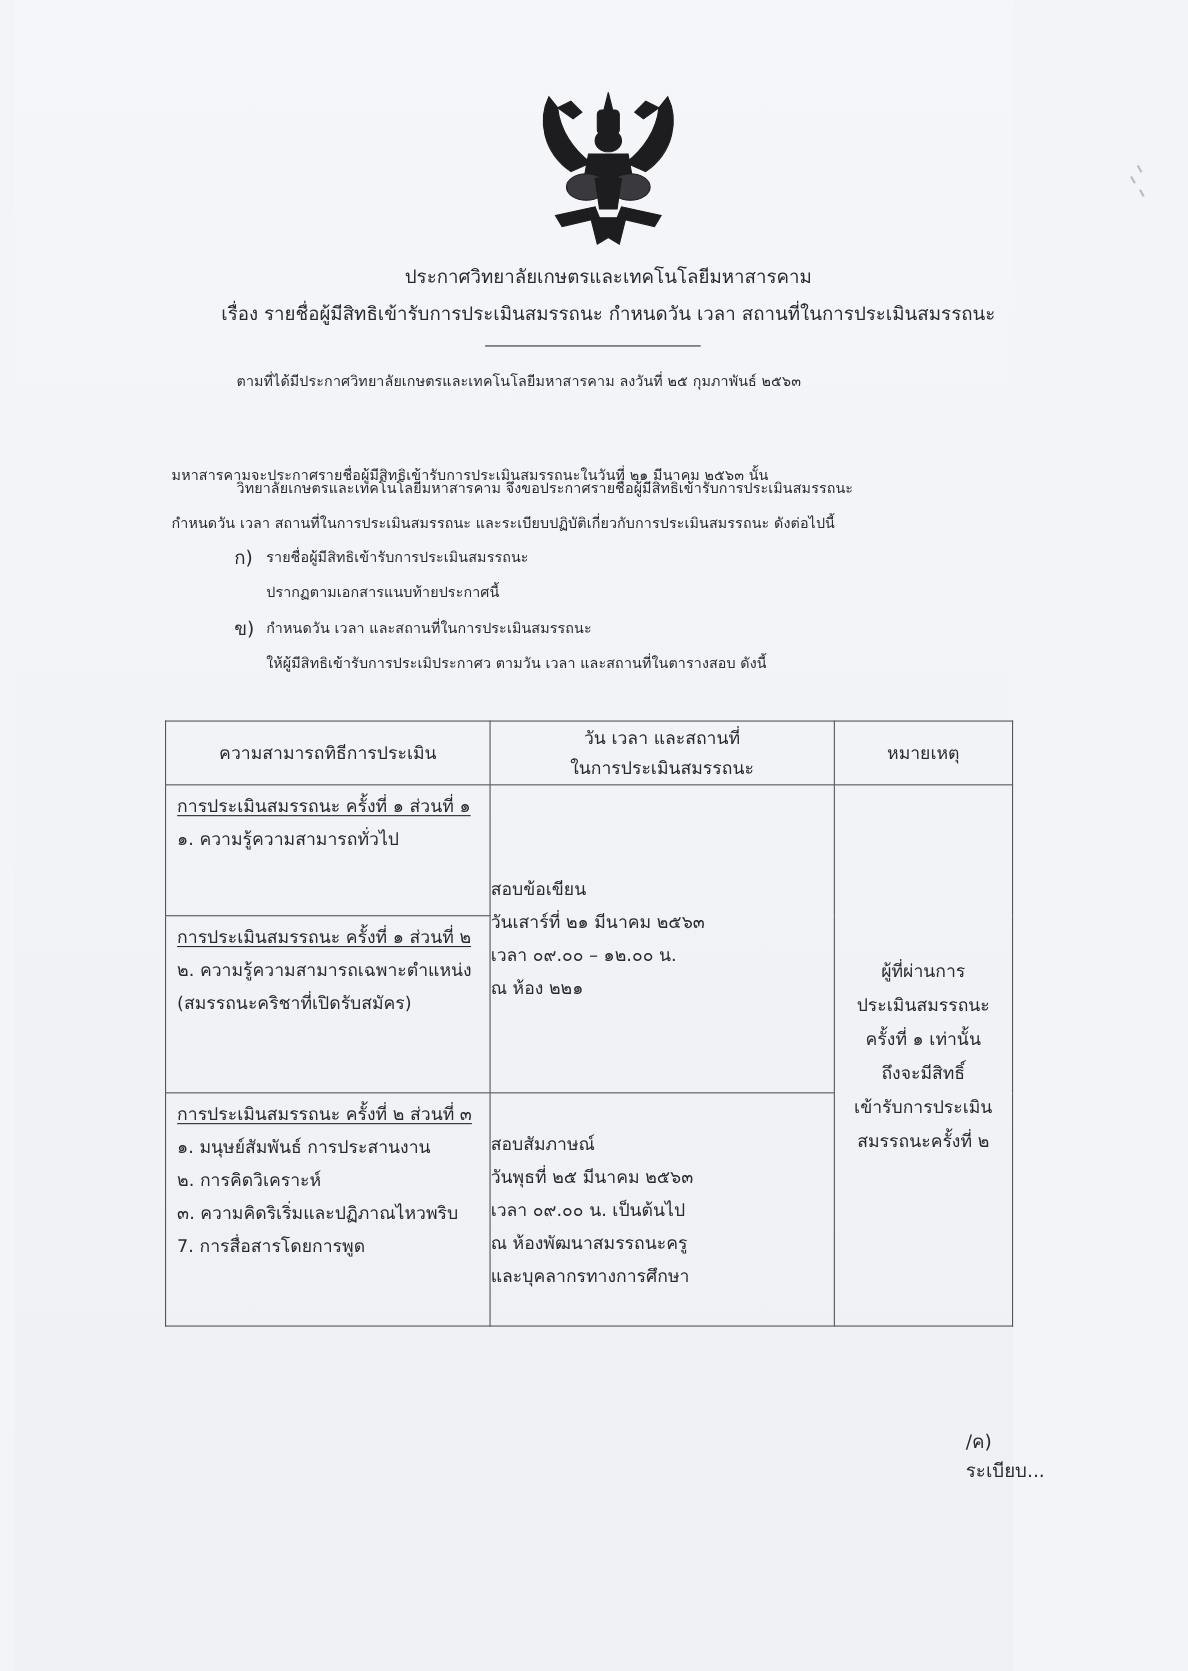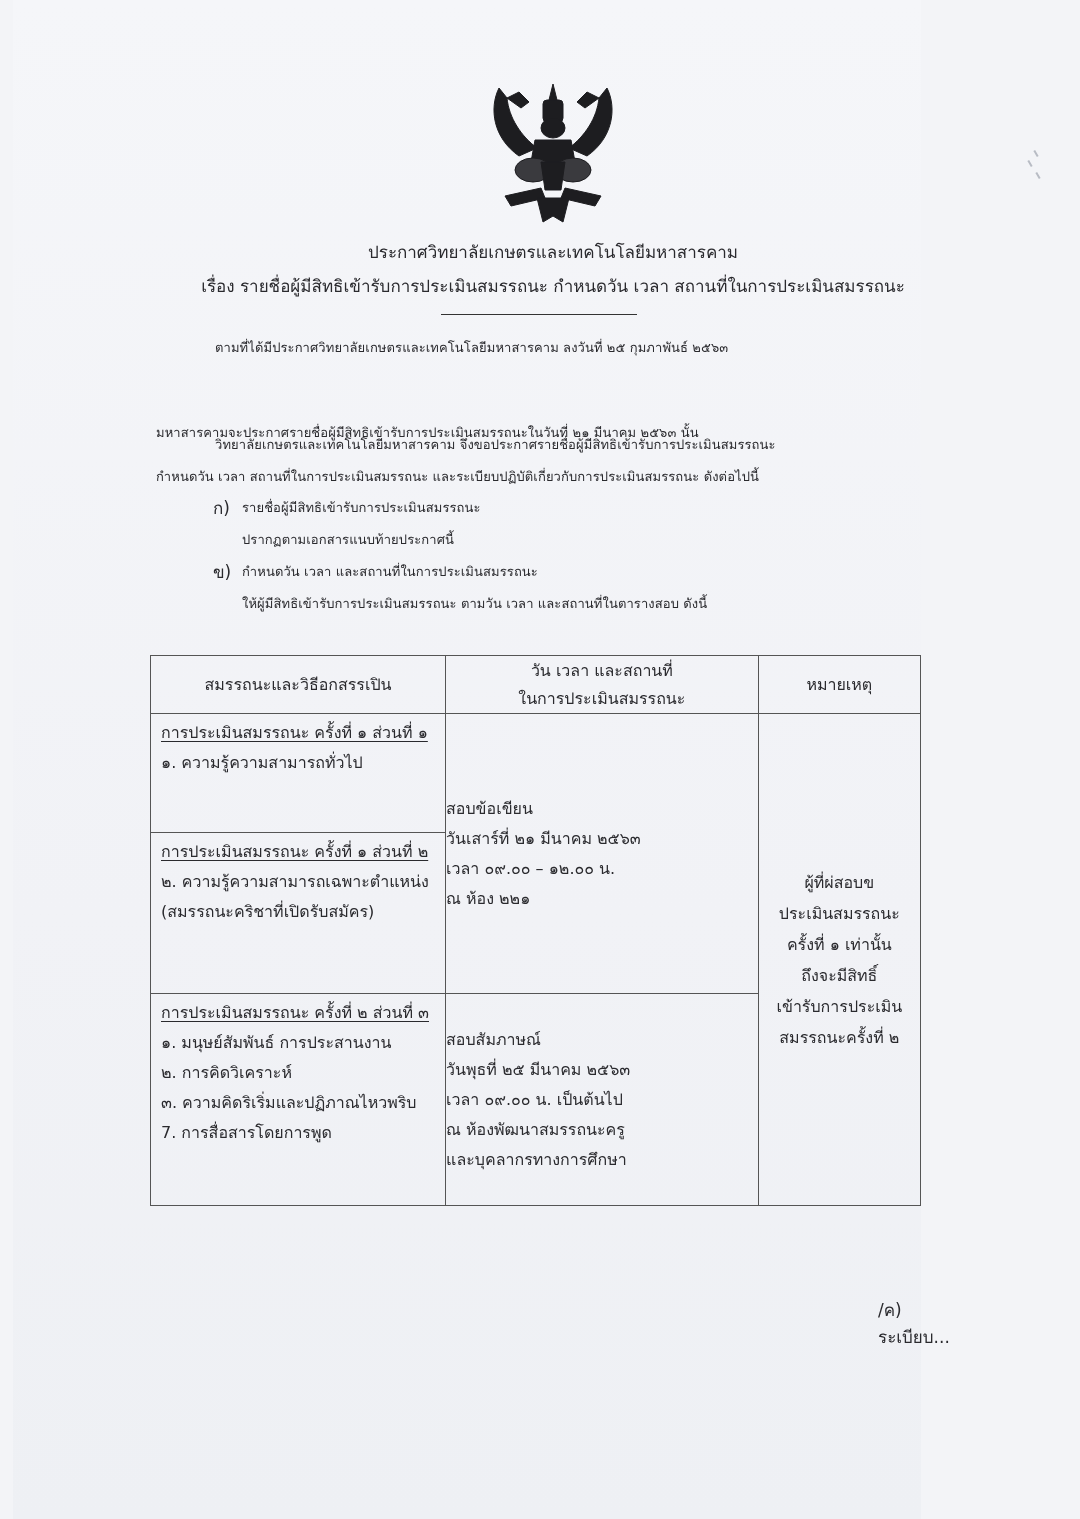--- a/index.html
+++ b/index.html
@@ -79,32 +79,32 @@
 
   <div class="abs txt" style="left:143px; top:466px;">กำหนดวัน  เวลา  สถานที่ในการประเมินสมรรถนะ  และระเบียบปฏิบัติเกี่ยวกับการประเมินสมรรถนะ  ดังต่อไปนี้</div>
   <div class="abs txt" style="left:202px; top:434px;">วิทยาลัยเกษตรและเทคโนโลยีมหาสารคาม  จึงขอประกาศรายชื่อผู้มีสิทธิเข้ารับการประเมินสมรรถนะ</div>
 
   <div class="list-marker" style="left:200px; top:497px;">ก)</div>
   <div class="abs txt" style="left:229px; top:497px;">รายชื่อผู้มีสิทธิเข้ารับการประเมินสมรรถนะ</div>
   <div class="abs txt" style="left:229px; top:529px;">ปรากฏตามเอกสารแนบท้ายประกาศนี้</div>
 
   <div class="list-marker" style="left:200px; top:561px;">ข)</div>
   <div class="abs txt" style="left:229px; top:561px;">กำหนดวัน  เวลา  และสถานที่ในการประเมินสมรรถนะ</div>
-  <div class="abs txt" style="left:229px; top:593px;">ให้ผู้มีสิทธิเข้ารับการประเมินสมรรถนะ  ตามวัน  เวลา  และสถานที่ในตารางสอบ  ดังนี้</div>
+  <div class="abs txt" style="left:229px; top:593px;">ให้ผู้มีสิทธิเข้ารับการประเมิประกาศว  ตามวัน  เวลา  และสถานที่ในตารางสอบ  ดังนี้</div>
 
   <table class="sched">
     <colgroup>
         <col class="c1">
         <col class="c2">
         <col class="c3">
       </colgroup>
     <tbody>
         <tr style="height:58px;">
       <th>
-        <span>สมรรถนะและวิธีอกสรรเปิน</span>
+        <span>ความสามารถทิธีการประเมิน</span>
       </th>
       <th>
         <div>วัน  เวลา  และสถานที่</div>
         <div>ในการประเมินสมรรถนะ</div>
       </th>
       <th>
         <span>หมายเหตุ</span>
       </th>
     </tr>
 
@@ -113,21 +113,21 @@
         <div class="underline">การประเมินสมรรถนะ  ครั้งที่ ๑ ส่วนที่ ๑</div>
         <div>๑. ความรู้ความสามารถทั่วไป</div>
       </td>
       <td rowspan="2" class="center-block">
         <div>สอบข้อเขียน</div>
         <div>วันเสาร์ที่ ๒๑ มีนาคม  ๒๕๖๓</div>
         <div>เวลา  ๐๙.๐๐ – ๑๒.๐๐ น.</div>
         <div>ณ  ห้อง  ๒๒๑</div>
       </td>
       <td rowspan="3" class="remark">
-        <div>ผู้ที่ผ่สอบข</div>
+        <div>ผู้ที่ผ่านการ</div>
         <div>ประเมินสมรรถนะ</div>
         <div>ครั้งที่ ๑ เท่านั้น</div>
         <div>ถึงจะมีสิทธิ์</div>
         <div>เข้ารับการประเมิน</div>
         <div>สมรรถนะครั้งที่ ๒</div>
       </td>
     </tr>
 
     <tr style="height:161px;">
       <td class="cell-pad">

